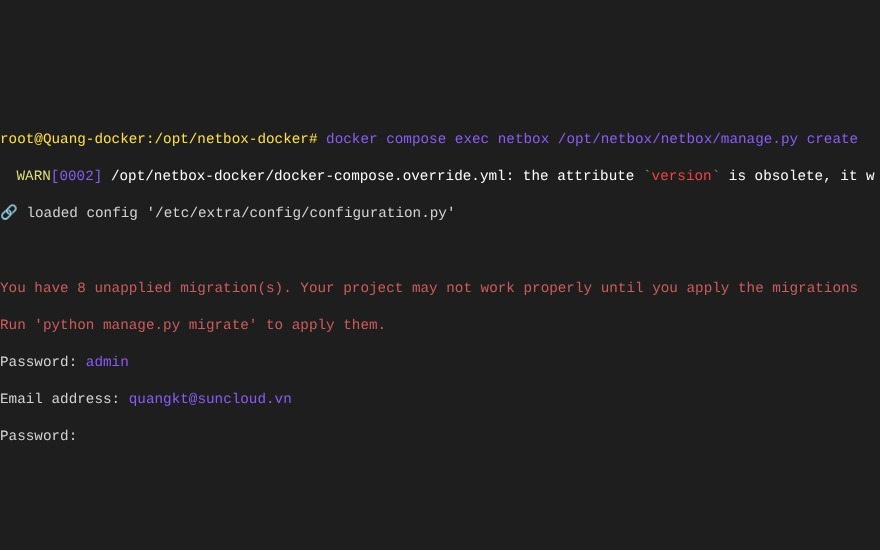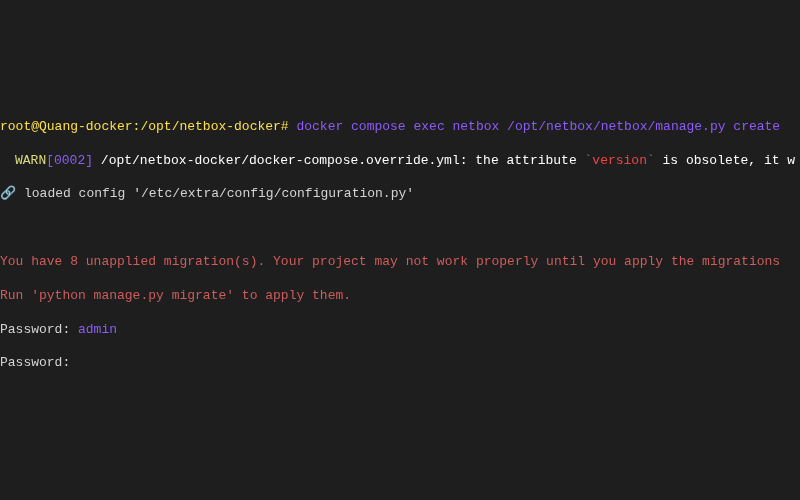--- a/index.html
+++ b/index.html
@@ -60,19 +60,20 @@
 <body>
 
 <div class="terminal">
 <span class="line"><span class="prompt-root">root@Quang-docker:/opt/netbox-docker#</span><span class="normal"> docker compose exec netbox /opt/netbox/netbox/manage.py create</span></span>
 <span class="line"><span class="warn">WARN</span><span class="normal">[0002]</span><span class="warn-text"> /opt/netbox-docker/docker-compose.override.yml: the attribute </span><span class="backtick">`</span><span class="version-word">version</span><span class="backtick">`</span><span class="warn-text"> is obsolete, it w</span></span>
 <span class="line"><span class="bullet">🔗</span><span class="loaded"> loaded config '/etc/extra/config/configuration.py'</span></span>
 <span class="line"> </span>
 <span class="line migration-warning">You have 8 unapplied migration(s). Your project may not work properly until you apply the migrations</span>
 <span class="line migration-warning">Run 'python manage.py migrate' to apply them.</span>
 <span class="line"><span class="input-label">Password: </span><span class="normal">admin</span></span>
+<span class="line"><span class="input-label">Email address: </span><span class="normal">quangkt@suncloud.vn</span></span>
 <span class="line input-label">Password: </span>
 
 
 
 
 
 </div>
 
 </body></html>

